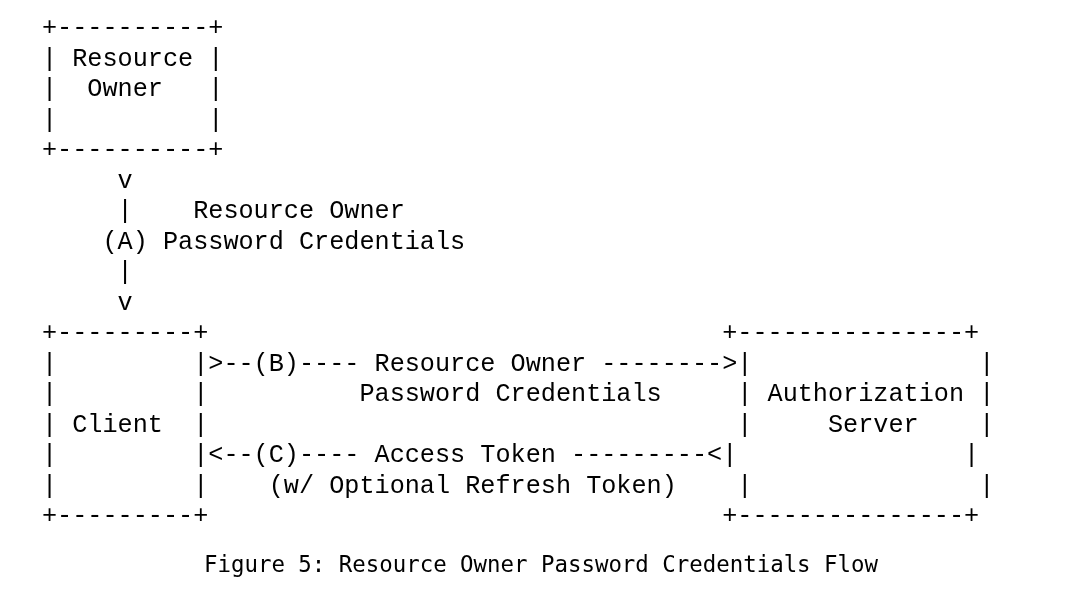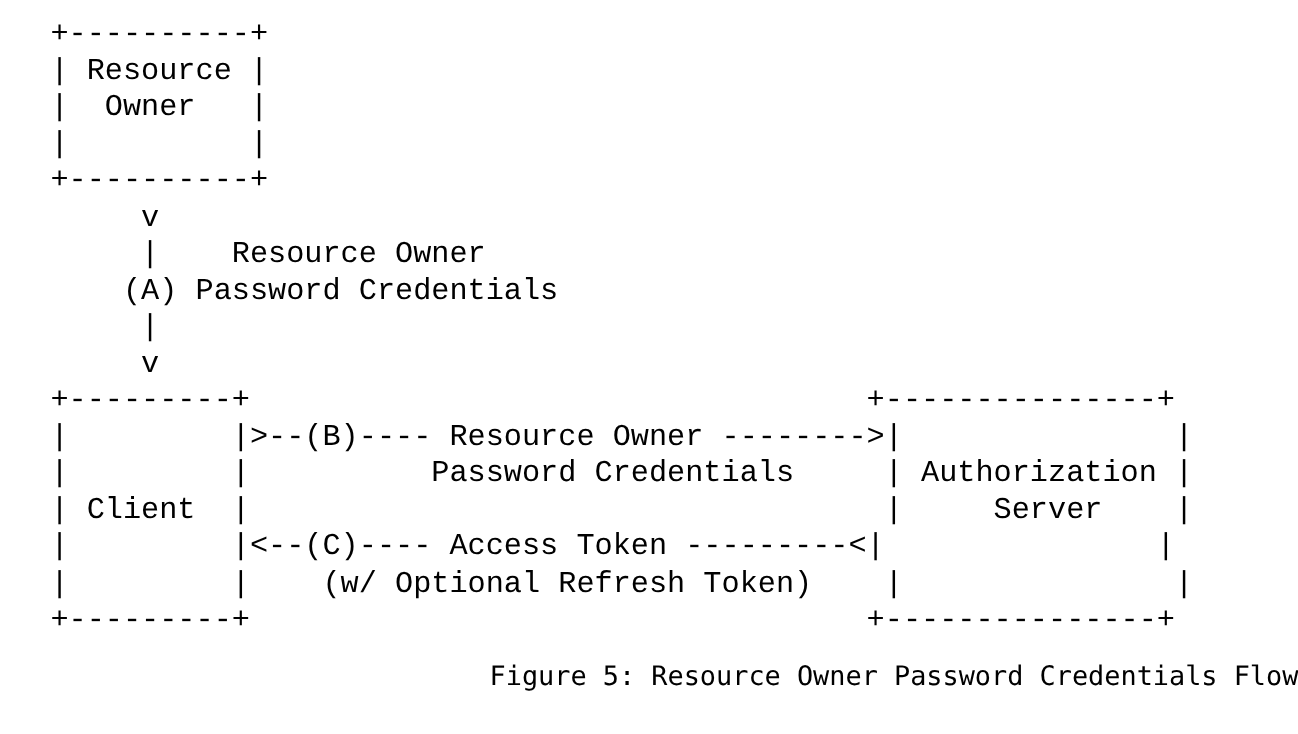--- a/index.html
+++ b/index.html
@@ -38,21 +38,21 @@
     font-weight: 400;
     -webkit-font-smoothing: none;
   }
 
   
   #figure-caption {
     position: absolute;
     left: 0;
     top: 549px;
     width: 1082px;
-    text-align: right;
+    text-align: center;
     margin: 0;
     padding: 0;
     font-family: "DejaVu Sans Mono", "Liberation Mono", monospace;
     font-size: 22.4px;
     line-height: 30px;
     color: #000000;
     white-space: pre;
     font-weight: 400;
   }
 </style>

